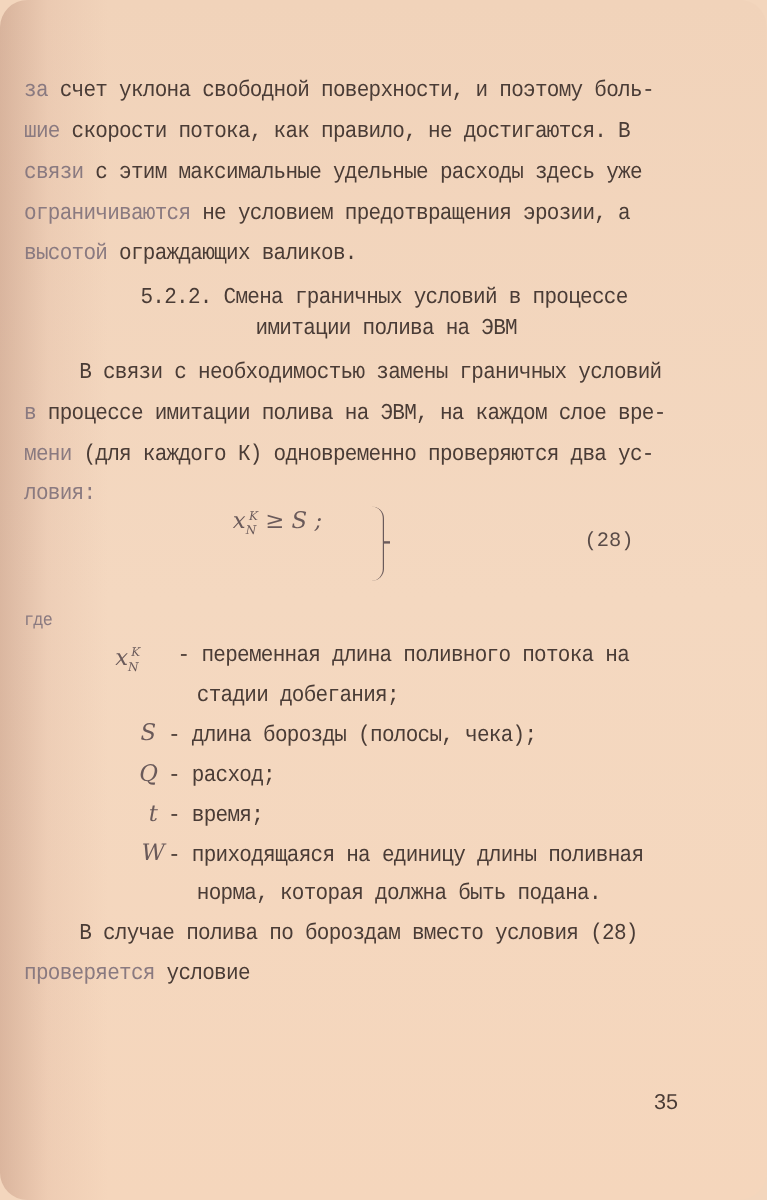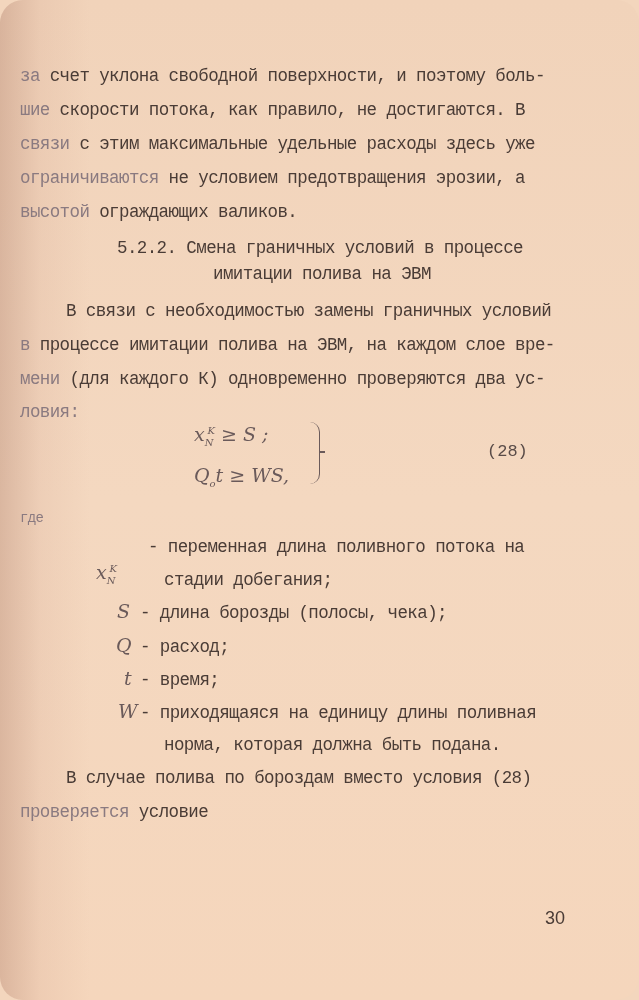--- a/index.html
+++ b/index.html
@@ -72,40 +72,39 @@
 
   <div class="line heading" style="left:117px; top:236px;"><span>5.2.2.</span> <span>Смена граничных условий в процессе</span></div>
   <div class="line heading" style="left:213px; top:262px;"><span>имитации полива на ЭВМ</span></div>
 
   <div class="line" style="left:66px; top:299px;"><span>В связи с необходимостью замены граничных условий</span></div>
   <div class="line" style="left:20px; top:333px;"><span class="faded">в</span><span> процессе имитации полива на ЭВМ, на каждом слое вре-</span></div>
   <div class="line" style="left:20px; top:367px;"><span class="faded">мени</span><span> (для каждого К) одновременно проверяются два ус-</span></div>
   <div class="line" style="left:20px; top:400px;"><span class="faded">ловия:</span></div>
 
   <div class="math" style="left:194px; top:420px;text-align:center;"><span>x</span><sub>N</sub><sup style="margin-left:-6px">K</sup><span> ≥ S ;</span></div>
-  <div class="math" style="left:194px; top:464px;"><span>Q</span><sub>o</sub><span>t ≥ WS,</span></div>
   <div class="brace" style="left:309px; top:422px;"></div>
   <div class="eqno" style="left:487px; top:442px;">(28)</div>
 
   <div class="line faded" style="left:20px; top:506px; font-size:14px;">где</div>
 
-  <div class="math" style="left:96px; top:534px;margin-top:24px;"><span>x</span><sub>N</sub><sup style="margin-left:-6px">K</sup></div>
+  <div class="math" style="left:96px; top:534px;"><span>x</span><sub>N</sub><sup style="margin-left:-6px">K</sup></div>
   <div class="line" style="left:148px; top:535px;"><span>-</span> <span>переменная длина поливного потока на</span></div>
   <div class="line" style="left:164px; top:568px;">стадии добегания;</div>
 
   <div class="math" style="left:117px; top:600px;">S</div>
   <div class="line" style="left:140px; top:601px;"><span>-</span> <span>длина борозды (полосы, чека);</span></div>
 
   <div class="math" style="left:116px; top:634px;">Q</div>
   <div class="line" style="left:140px; top:635px;"><span>-</span> <span>расход;</span></div>
 
   <div class="math" style="left:124px; top:667px;">t</div>
   <div class="line" style="left:140px; top:668px;"><span>-</span> <span>время;</span></div>
 
   <div class="math" style="left:118px; top:700px;">W</div>
   <div class="line" style="left:140px; top:701px;"><span>-</span> <span>приходящаяся на единицу длины поливная</span></div>
   <div class="line" style="left:164px; top:733px;">норма, которая должна быть подана.</div>
 
   <div class="line" style="left:66px; top:766px;"><span>В случае полива по бороздам вместо условия (28)</span></div>
   <div class="line" style="left:20px; top:800px;"><span class="faded">проверяется</span><span> условие</span></div>
 
-  <div class="pageno">30</div>
+  <div class="pageno">35</div>
 </div>
 
 </body></html>

